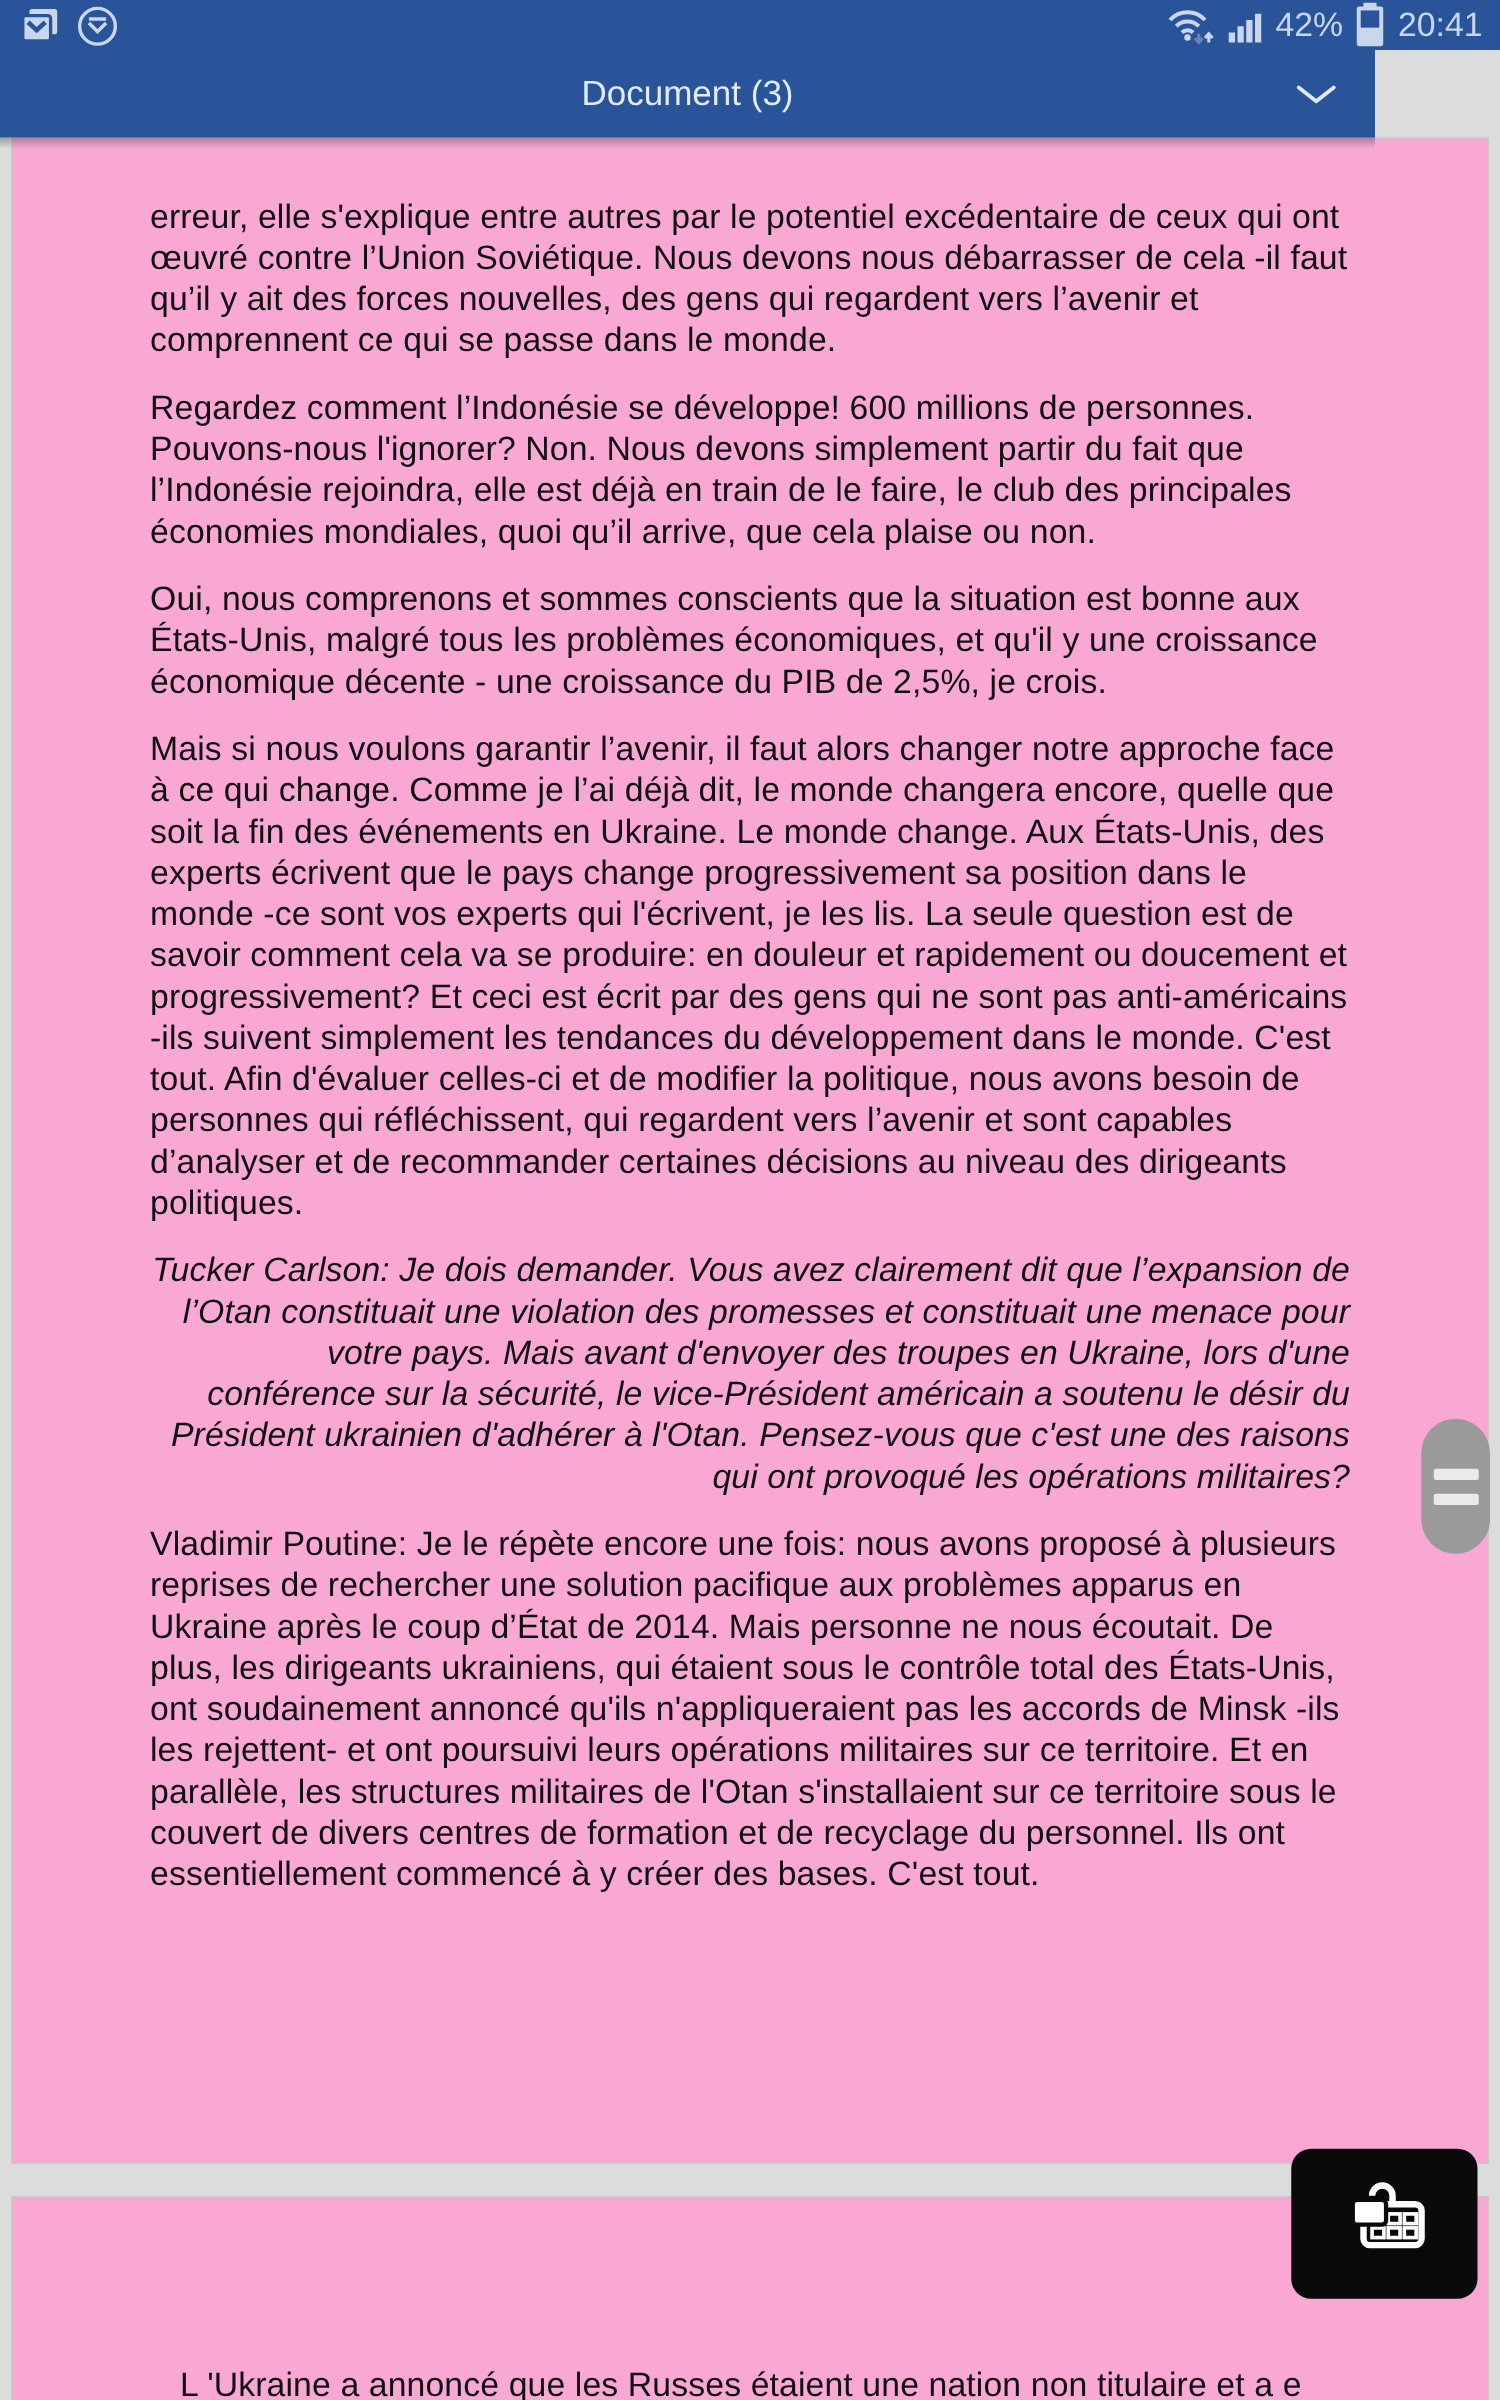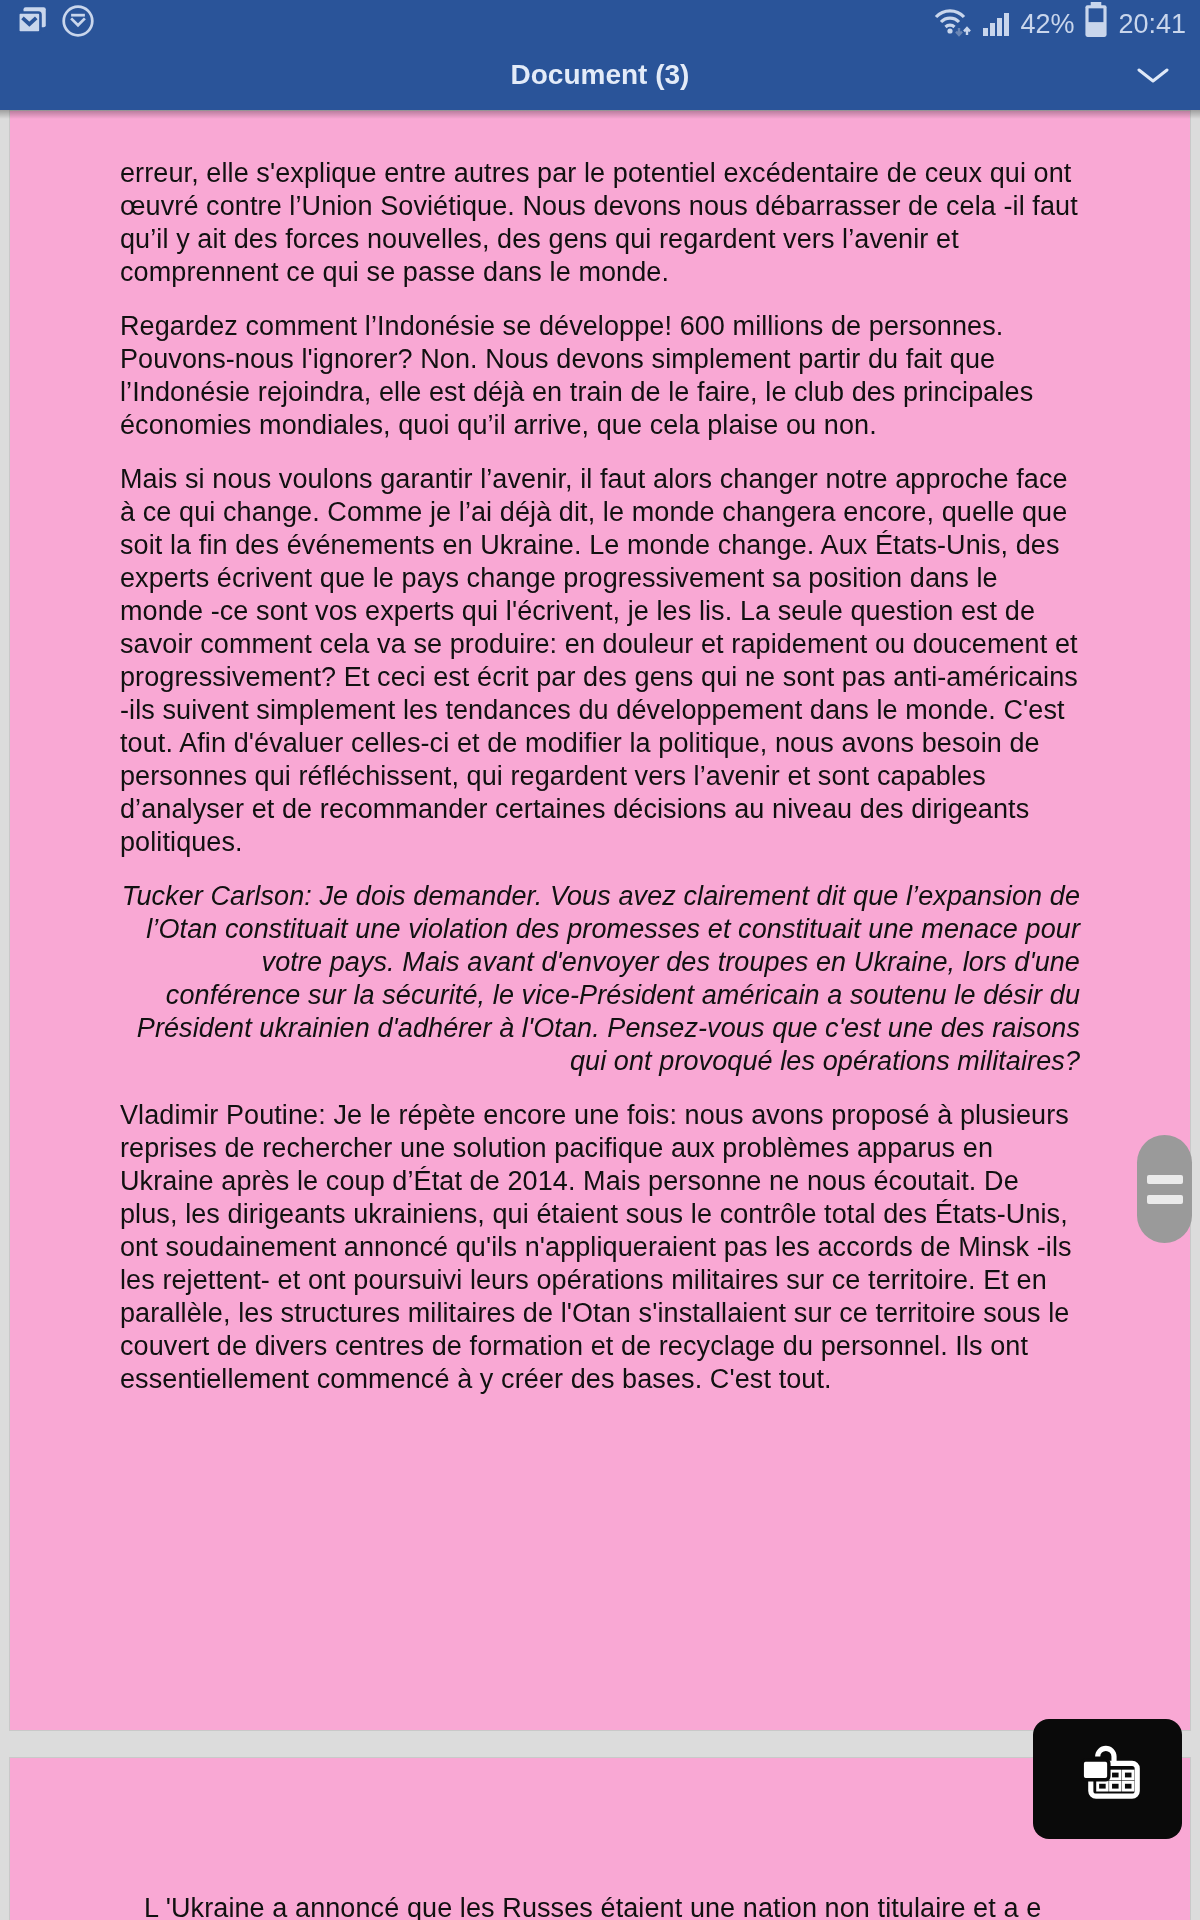--- a/index.html
+++ b/index.html
@@ -7,27 +7,27 @@
     position:relative;width:1200px;height:1920px;overflow:hidden;
     background:#dcdcdc;font-family:"Liberation Sans",sans-serif;
   }
   
   .statusbar{
     position:absolute;left:0;top:0;width:1200px;height:40px;
     background:#2a5499;display:flex;align-items:center;justify-content:space-between;
     padding:0 14px;box-sizing:border-box;z-index:30;
   }
   .sb-left{display:flex;align-items:center;gap:10px;padding-top:2px;}
-  .sb-right{display:flex;align-items:flex-end;gap:10px;}
+  .sb-right{display:flex;align-items:center;gap:10px;}
   .sb-text{color:#c9d6ec;font-size:27px;line-height:27px;}
   .sb-icon{display:inline-flex;align-items:center;}
   
   .appbar{
-    position:absolute;left:0;top:40px;width:1200px;height:70px;
-    background:#2a5499;z-index:29;font-weight:bold;
+    position:absolute;left:0;top:40px;width:1100px;height:70px;
+    background:#2a5499;z-index:29;
   }
   .appbar::after{
     content:"";position:absolute;left:0;top:70px;width:100%;height:9px;
     background:linear-gradient(to bottom,rgba(0,0,0,0.28),rgba(0,0,0,0));
   }
   .appbar-title{
     position:absolute;left:0;top:0;width:100%;height:70px;
     display:flex;align-items:center;justify-content:center;
     color:#e3ebf8;font-size:28px;
   }
@@ -120,20 +120,21 @@
         <path d="M3 2 L17 13 L31 2" stroke="#dfe9f8" stroke-width="3" fill="none" stroke-linecap="round" stroke-linejoin="round"></path>
       </svg>
     </span>
   </div>
 
   <div class="viewer">
 
     <div class="page page1">
       <p>erreur, elle s'explique entre autres par le potentiel excédentaire de ceux qui ont œuvré contre l’Union Soviétique. Nous devons nous débarrasser de cela -il faut qu’il y ait des forces nouvelles, des gens qui regardent vers l’avenir et comprennent ce qui se passe dans le monde.</p>
       <p>Regardez comment l’Indonésie se développe! 600 millions de personnes. Pouvons-nous l'ignorer? Non. Nous devons simplement partir du fait que l’Indonésie rejoindra, elle est déjà en train de le faire, le club des principales économies mondiales, quoi qu’il arrive, que cela plaise ou non.</p>
+      <p>Oui, nous comprenons et sommes conscients que la situation est bonne aux États-Unis, malgré tous les problèmes économiques, et qu'il y une croissance économique décente - une croissance du PIB de 2,5%, je crois.</p>
       <p>Mais si nous voulons garantir l’avenir, il faut alors changer notre approche face à ce qui change. Comme je l’ai déjà dit, le monde changera encore, quelle que soit la fin des événements en Ukraine. Le monde change. Aux États-Unis, des experts écrivent que le pays change progressivement sa position dans le monde -ce sont vos experts qui l'écrivent, je les lis. La seule question est de savoir comment cela va se produire: en douleur et rapidement ou doucement et progressivement? Et ceci est écrit par des gens qui ne sont pas anti-américains -ils suivent simplement les tendances du développement dans le monde. C'est tout. Afin d'évaluer celles-ci et de modifier la politique, nous avons besoin de personnes qui réfléchissent, qui regardent vers l’avenir et sont capables d’analyser et de recommander certaines décisions au niveau des dirigeants politiques.</p>
       <p class="italic">Tucker Carlson: Je dois demander. Vous avez clairement dit que l’expansion de l’Otan constituait une violation des promesses et constituait une menace pour votre pays. Mais avant d'envoyer des troupes en Ukraine, lors d'une conférence sur la sécurité, le vice-Président américain a soutenu le désir du Président ukrainien d'adhérer à l'Otan. Pensez-vous que c'est une des raisons qui ont provoqué les opérations militaires?</p>
       <p>Vladimir Poutine: Je le répète encore une fois: nous avons proposé à plusieurs reprises de rechercher une solution pacifique aux problèmes apparus en Ukraine après le coup d’État de 2014. Mais personne ne nous écoutait. De plus, les dirigeants ukrainiens, qui étaient sous le contrôle total des États-Unis, ont soudainement annoncé qu'ils n'appliqueraient pas les accords de Minsk -ils les rejettent- et ont poursuivi leurs opérations militaires sur ce territoire. Et en parallèle, les structures militaires de l'Otan s'installaient sur ce territoire sous le couvert de divers centres de formation et de recyclage du personnel. Ils ont essentiellement commencé à y créer des bases. C'est tout.</p>
     </div>
 
     <div class="page page2">
       <p>L 'Ukraine a annoncé que les Russes étaient une nation non titulaire et a e</p>
     </div>
 
   </div>

